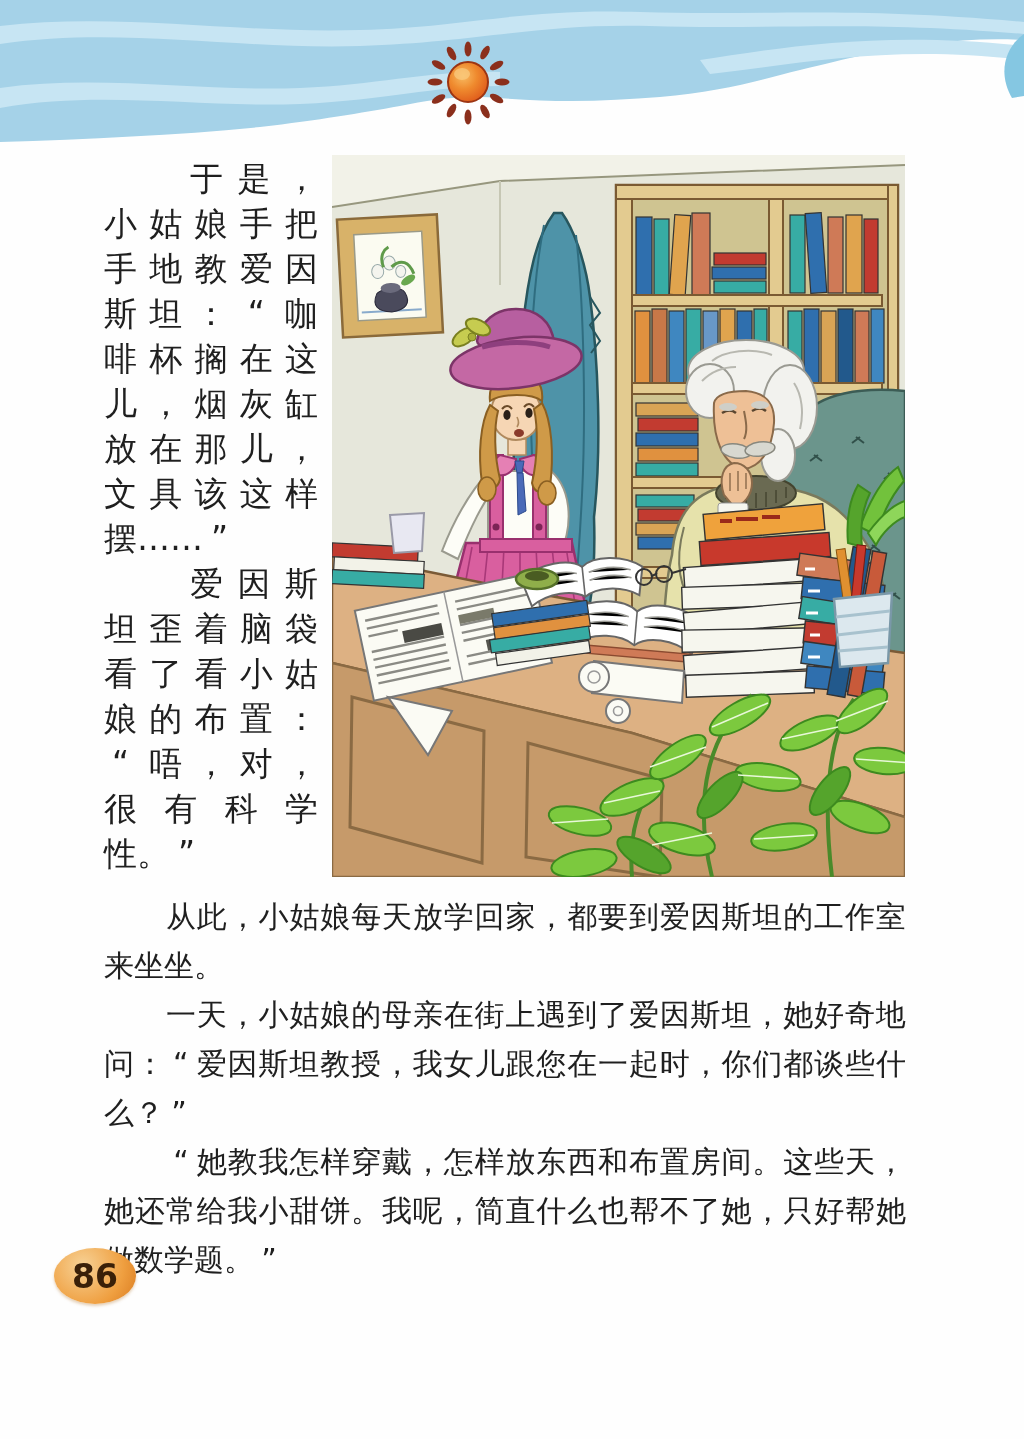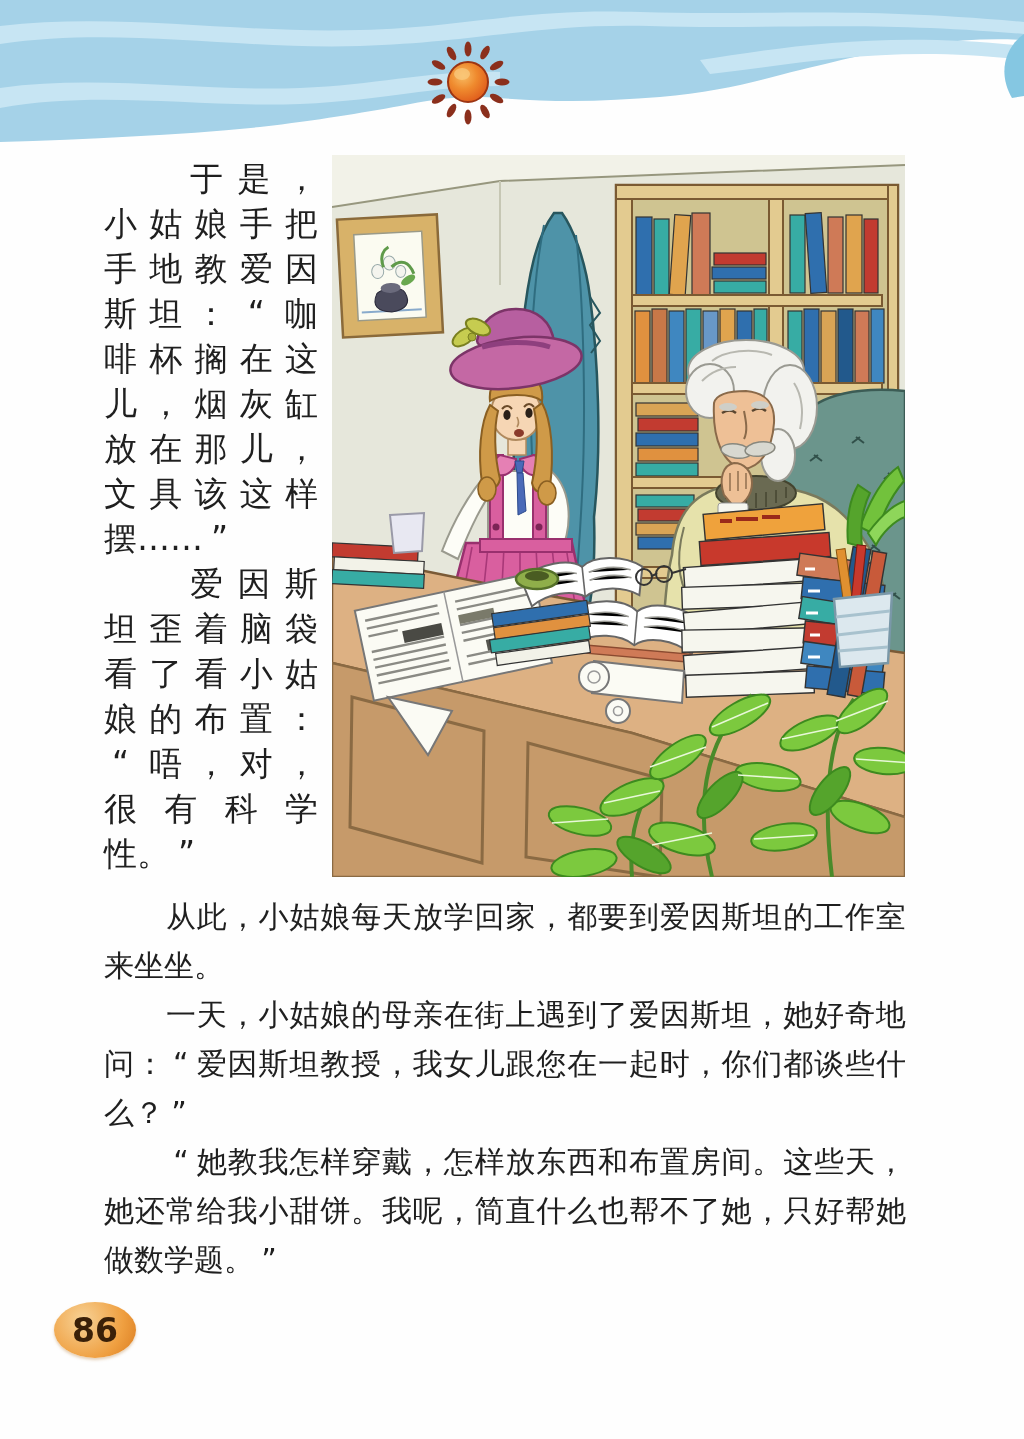--- a/index.html
+++ b/index.html
@@ -13,21 +13,21 @@
   
   .tline{display:flex;align-items:center;}
   .tline.just{justify-content:space-between;}
   .tline span{display:inline-block;width:1em;text-align:center;line-height:1;}
   .left-col{left:104px;top:156px;width:214px;}
   .left-col .tline{height:45px;font-size:33px;}
   .body-col{left:104px;top:892px;width:802px;}
   .body-col .tline{height:49px;font-size:30px;}
   .illustration{left:332px;top:155px;width:573px;height:722px;}
   .page-badge{
-    left:54px;top:1302px;width:82px;height:56px;border-radius:50%;
+    left:54px;top:1248px;width:82px;height:56px;border-radius:50%;
     background:radial-gradient(circle at 35% 32%, #f7d296, #ef9f40 62%, #d97a1f);
     display:flex;align-items:center;justify-content:center;
     font-size:33px;font-weight:bold;color:#3a2008;
     box-shadow:0 2px 3px rgba(180,120,50,.35);
   }
 </style>
 </head>
 <body>
 
 <svg class="banner" viewBox="0 0 1024 150">

